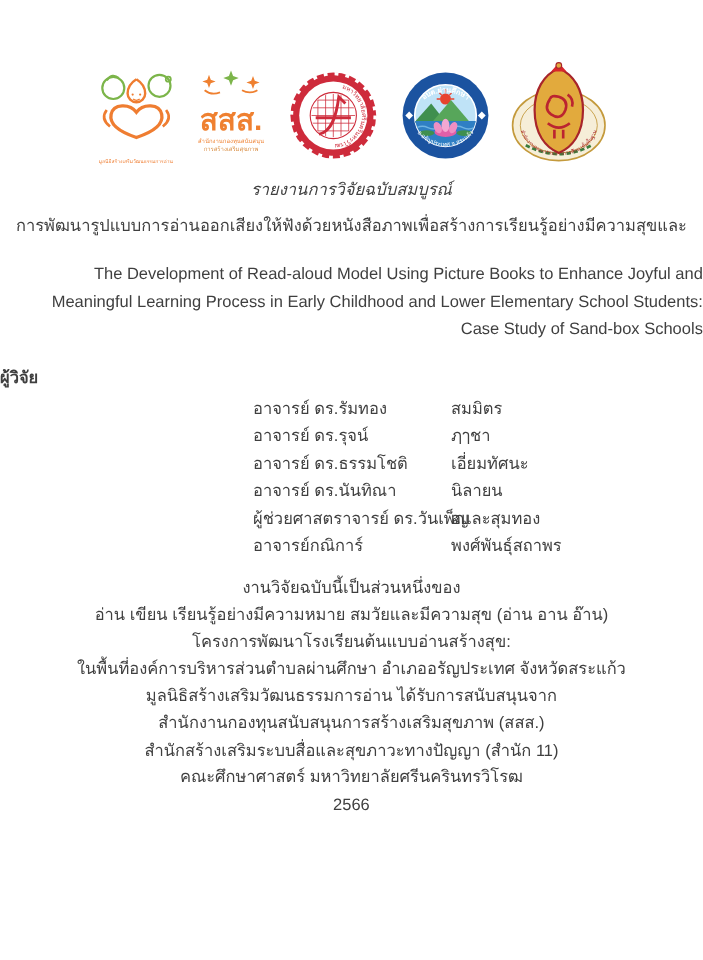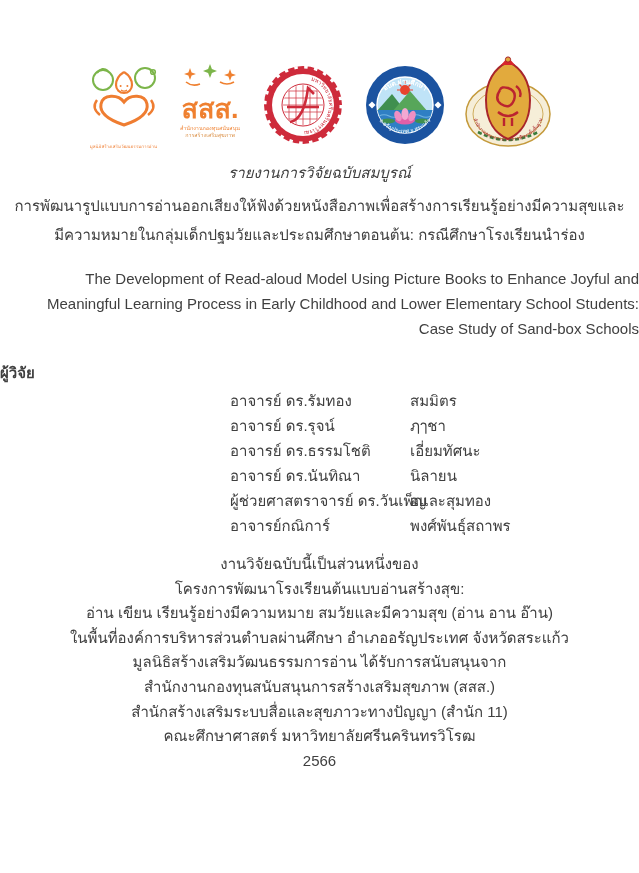--- a/index.html
+++ b/index.html
@@ -168,21 +168,20 @@
         </text>
       </svg>
     </div>
 
   </div>
 
   <div class="report-type">รายงานการวิจัยฉบับสมบูรณ์</div>
 
   <div class="title-th">
     <div>การพัฒนารูปแบบการอ่านออกเสียงให้ฟังด้วยหนังสือภาพเพื่อสร้างการเรียนรู้อย่างมีความสุขและ</div>
-    <div>มีความหมายในกลุ่มเด็กปฐมวัยและประถมศึกษาตอนต้น: กรณีศึกษาโรงเรียนนำร่อง</div>
   </div>
 
   <div class="title-en">
     <div>The Development of Read-aloud Model Using Picture Books to Enhance Joyful and</div>
     <div>Meaningful Learning Process in Early Childhood and Lower Elementary School Students:</div>
     <div>Case Study of Sand-box Schools</div>
   </div>
 
   <div class="researchers-heading">ผู้วิจัย</div>
 
@@ -208,22 +207,22 @@
       <span class="author-surname">อและสุมทอง</span>
     </div>
     <div class="author-row">
       <span class="author-name">อาจารย์กณิการ์</span>
       <span class="author-surname">พงศ์พันธุ์สถาพร</span>
     </div>
   </div>
 
   <div class="footer">
     <div>งานวิจัยฉบับนี้เป็นส่วนหนึ่งของ</div>
+    <div>อ่าน เขียน เรียนรู้อย่างมีความหมาย สมวัยและมีความสุข (อ่าน อาน อ๊าน)</div>
     <div>โครงการพัฒนาโรงเรียนต้นแบบอ่านสร้างสุข:</div>
-    <div>อ่าน เขียน เรียนรู้อย่างมีความหมาย สมวัยและมีความสุข (อ่าน อาน อ๊าน)</div>
     <div>ในพื้นที่องค์การบริหารส่วนตำบลผ่านศึกษา อำเภออรัญประเทศ จังหวัดสระแก้ว</div>
     <div>มูลนิธิสร้างเสริมวัฒนธรรมการอ่าน ได้รับการสนับสนุนจาก</div>
     <div>สำนักงานกองทุนสนับสนุนการสร้างเสริมสุขภาพ (สสส.)</div>
     <div>สำนักสร้างเสริมระบบสื่อและสุขภาวะทางปัญญา (สำนัก 11)</div>
     <div>คณะศึกษาศาสตร์ มหาวิทยาลัยศรีนครินทรวิโรฒ</div>
     <div>2566</div>
   </div>
 
 </div>
 

